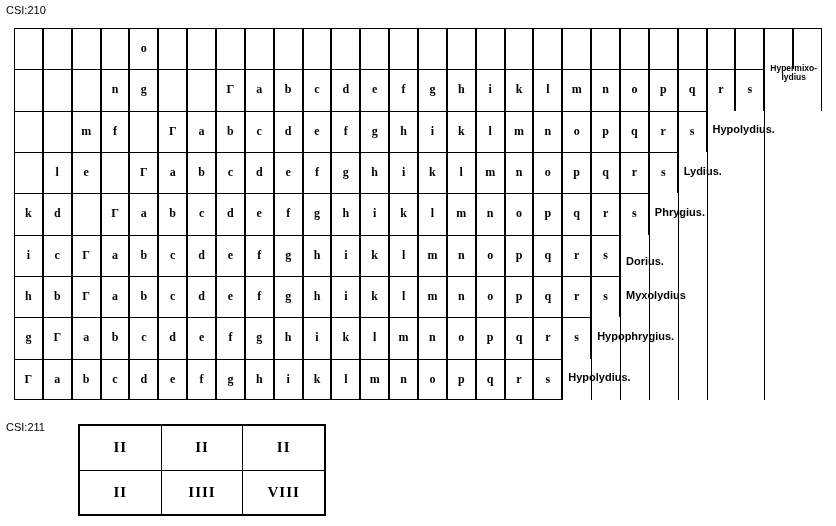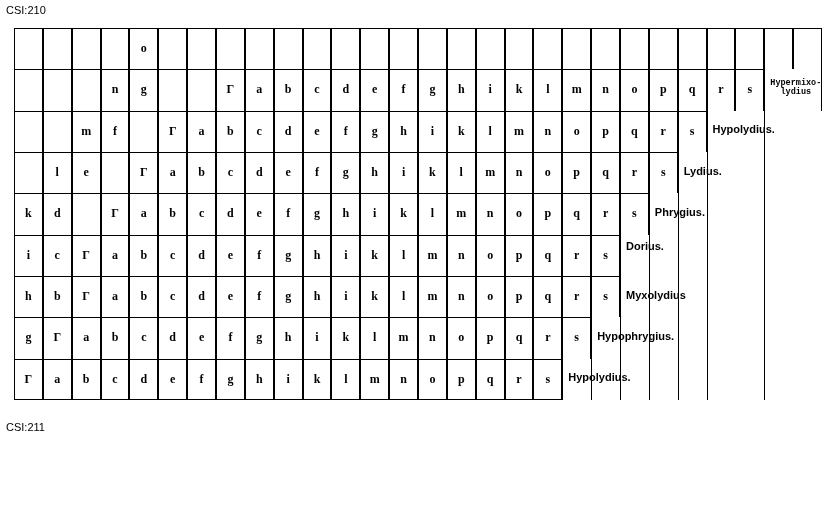--- a/index.html
+++ b/index.html
@@ -412,30 +412,46 @@
           <div class="cell empty" style="left: 750.286px; width: 28.8571px; border-left: none; border-right: none;"></div>
           <div class="cell empty" style="left: 779.143px; width: 28.8571px; border-left: none; border-right: none;"></div>
         </div>
         <div class="hline" style="top: 330.667px; left: 0px; width: 548.286px;"></div>
         <div class="vline" style="left: 548.286px; top: 330.667px; height: 41.3333px;"></div>
         <div class="hline" style="top: 371px; left: 0px; width: 548.286px;"></div>
         <div class="vline" style="left: 0px; top: 0px; height: 372px;"></div>
         <div class="vline" style="left: 807px; top: 0px; height: 82.6667px;"></div>
       </div>
     <div id="mode-labels">
-        <div class="modename small" style="left: 756.286px; top: 51px; font-family: Liberation Mono, monospace;">
+        <div class="modename small" style="left: 756.286px; top: 36px;">
           <div>Hypermixo-</div>
           <div>lydius</div>
         </div>
         <div class="modename" style="left: 698.571px; top: 96.3333px;">Hypolydius.</div>
         <div class="modename" style="left: 669.714px; top: 137.667px;">Lydius.</div>
         <div class="modename" style="left: 640.857px; top: 179px;">Phrygius.</div>
-        <div class="modename" style="left: 612px; top: 213px;">Dorius.</div>
+        <div class="modename" style="left: 612px; top: 228px;">Dorius.</div>
         <div class="modename" style="left: 612px; top: 261.667px;">Myxolydius</div>
         <div class="modename" style="left: 583.143px; top: 303px;">Hypophrygius.</div>
         <div class="modename" style="left: 554.286px; top: 344.333px;">Hypolydius.</div>
       </div>
   </div>
 
   <div class="caption" id="caption-211">CSI:211</div>
 
+  <div id="fig211">
+    <table>
+      <tbody id="fig211-body">
+          <tr>
+            <td>II</td>
+            <td>II</td>
+            <td>II</td>
+          </tr>
+          <tr>
+            <td>II</td>
+            <td>IIII</td>
+            <td>VIII</td>
+          </tr>
+        </tbody>
+    </table>
+  </div>
 
 </div>
 
 </body></html>

